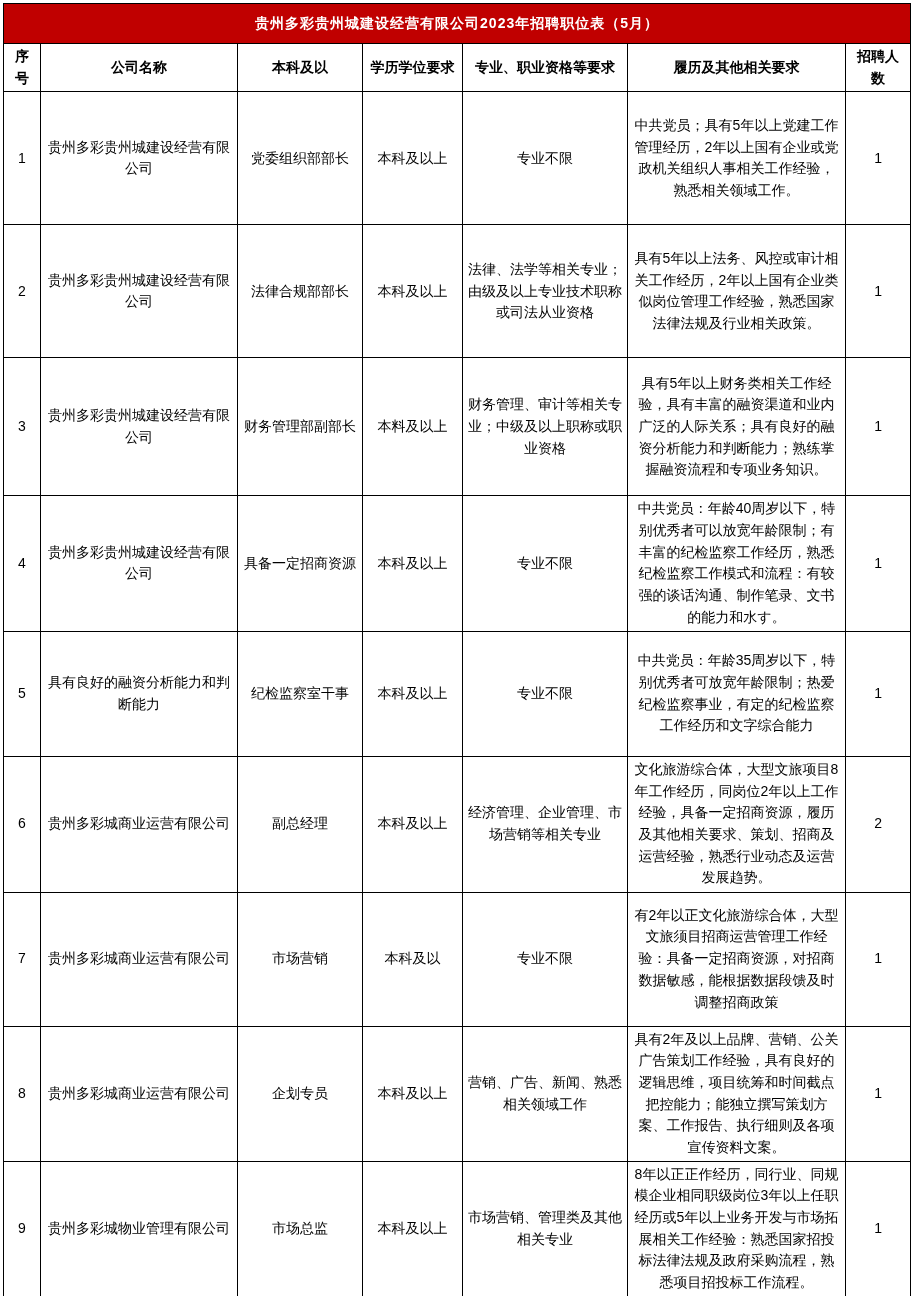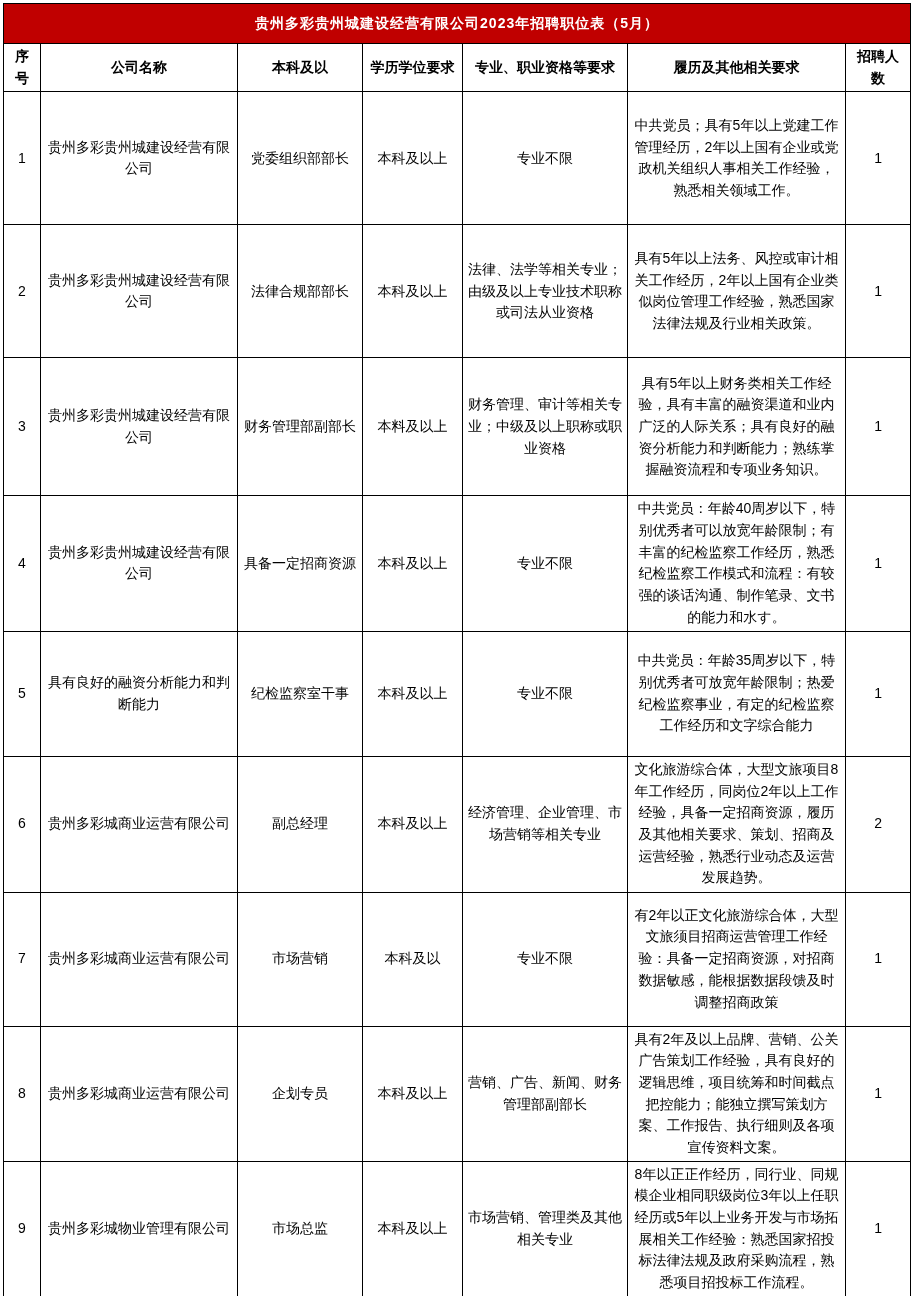--- a/index.html
+++ b/index.html
@@ -143,21 +143,21 @@
         <td>本科及以</td>
         <td>专业不限</td>
         <td class="req-cell">有2年以正文化旅游综合体，大型文旅须目招商运营管理工作经验：具备一定招商资源，对招商数据敏感，能根据数据段馈及时调整招商政策</td>
         <td>1</td>
       </tr>
       <tr style="height:131px">
         <td>8</td>
         <td>贵州多彩城商业运营有限公司</td>
         <td>企划专员</td>
         <td>本科及以上</td>
-        <td>营销、广告、新闻、财务管理部副部长</td>
+        <td>营销、广告、新闻、熟悉相关领域工作</td>
         <td class="req-cell">具有2年及以上品牌、营销、公关广告策划工作经验，具有良好的逻辑思维，项目统筹和时间截点把控能力；能独立撰写策划方案、工作报告、执行细则及各项宣传资料文案。</td>
         <td>1</td>
       </tr>
       <tr style="height:133px">
         <td>9</td>
         <td>贵州多彩城物业管理有限公司</td>
         <td>市场总监</td>
         <td>本科及以上</td>
         <td>市场营销、管理类及其他相关专业</td>
         <td class="req-cell">8年以正正作经历，同行业、同规模企业相同职级岗位3年以上任职经历或5年以上业务开发与市场拓展相关工作经验：熟悉国家招投标法律法规及政府采购流程，熟悉项目招投标工作流程。</td>

